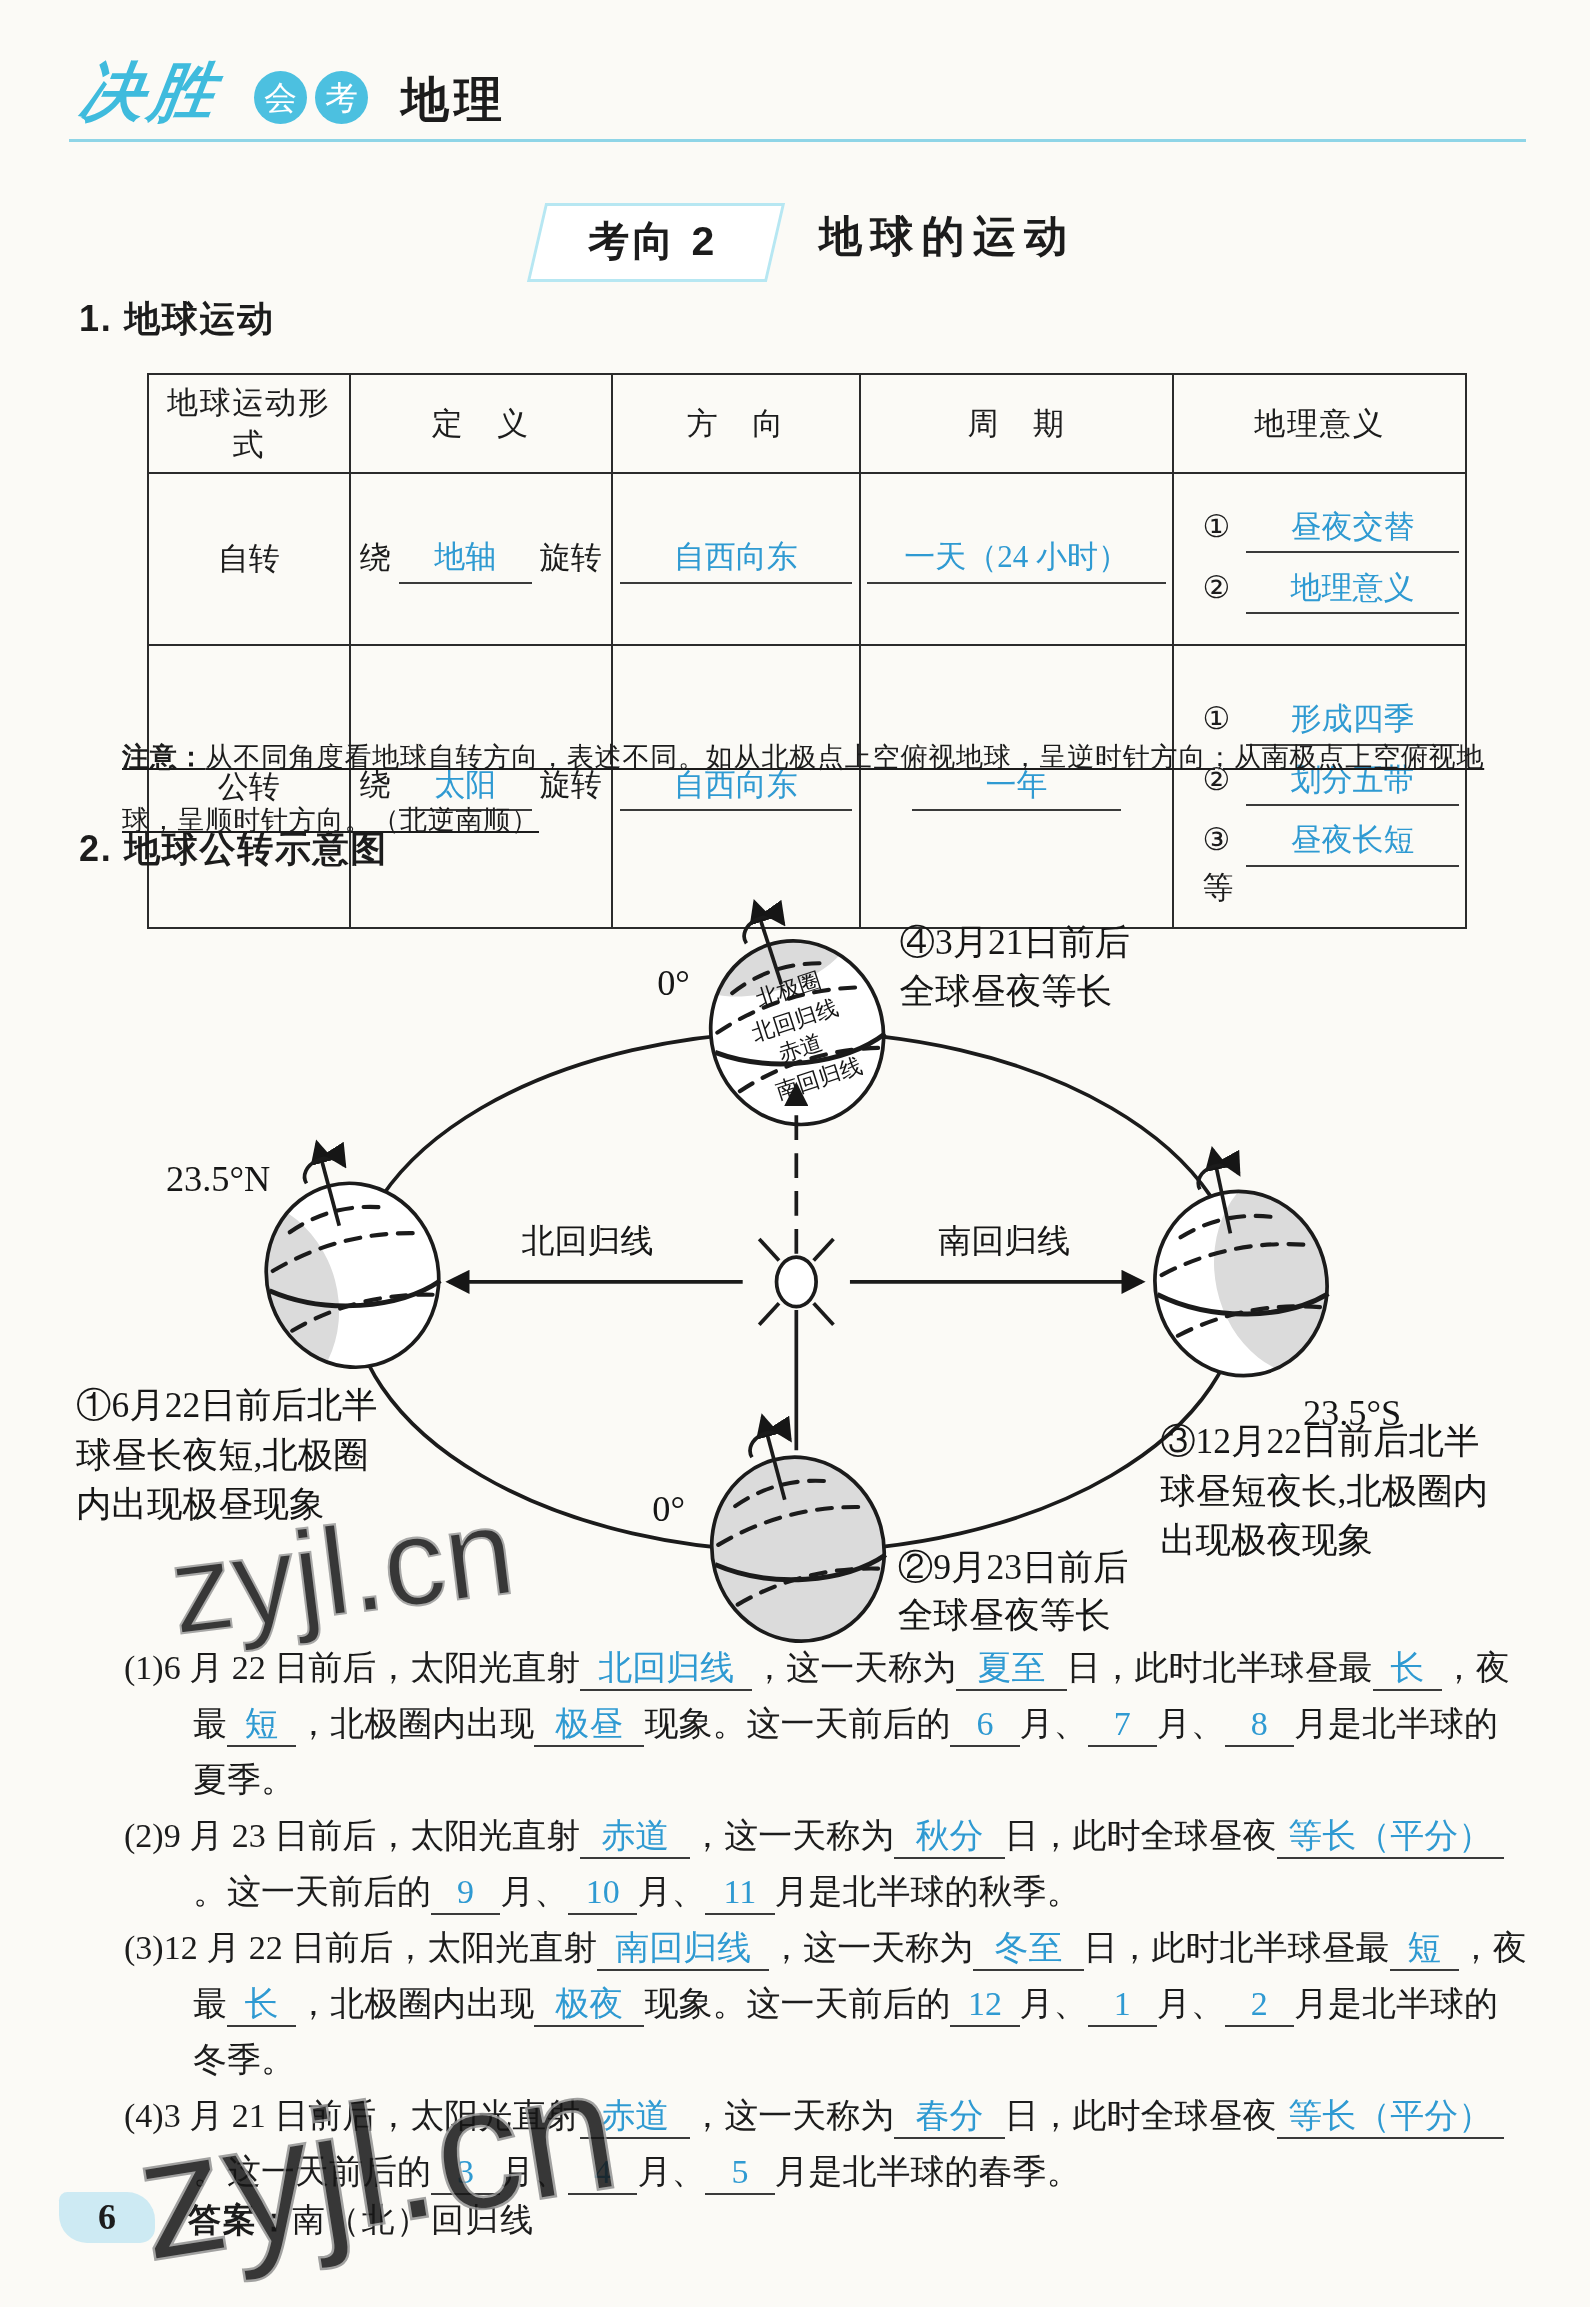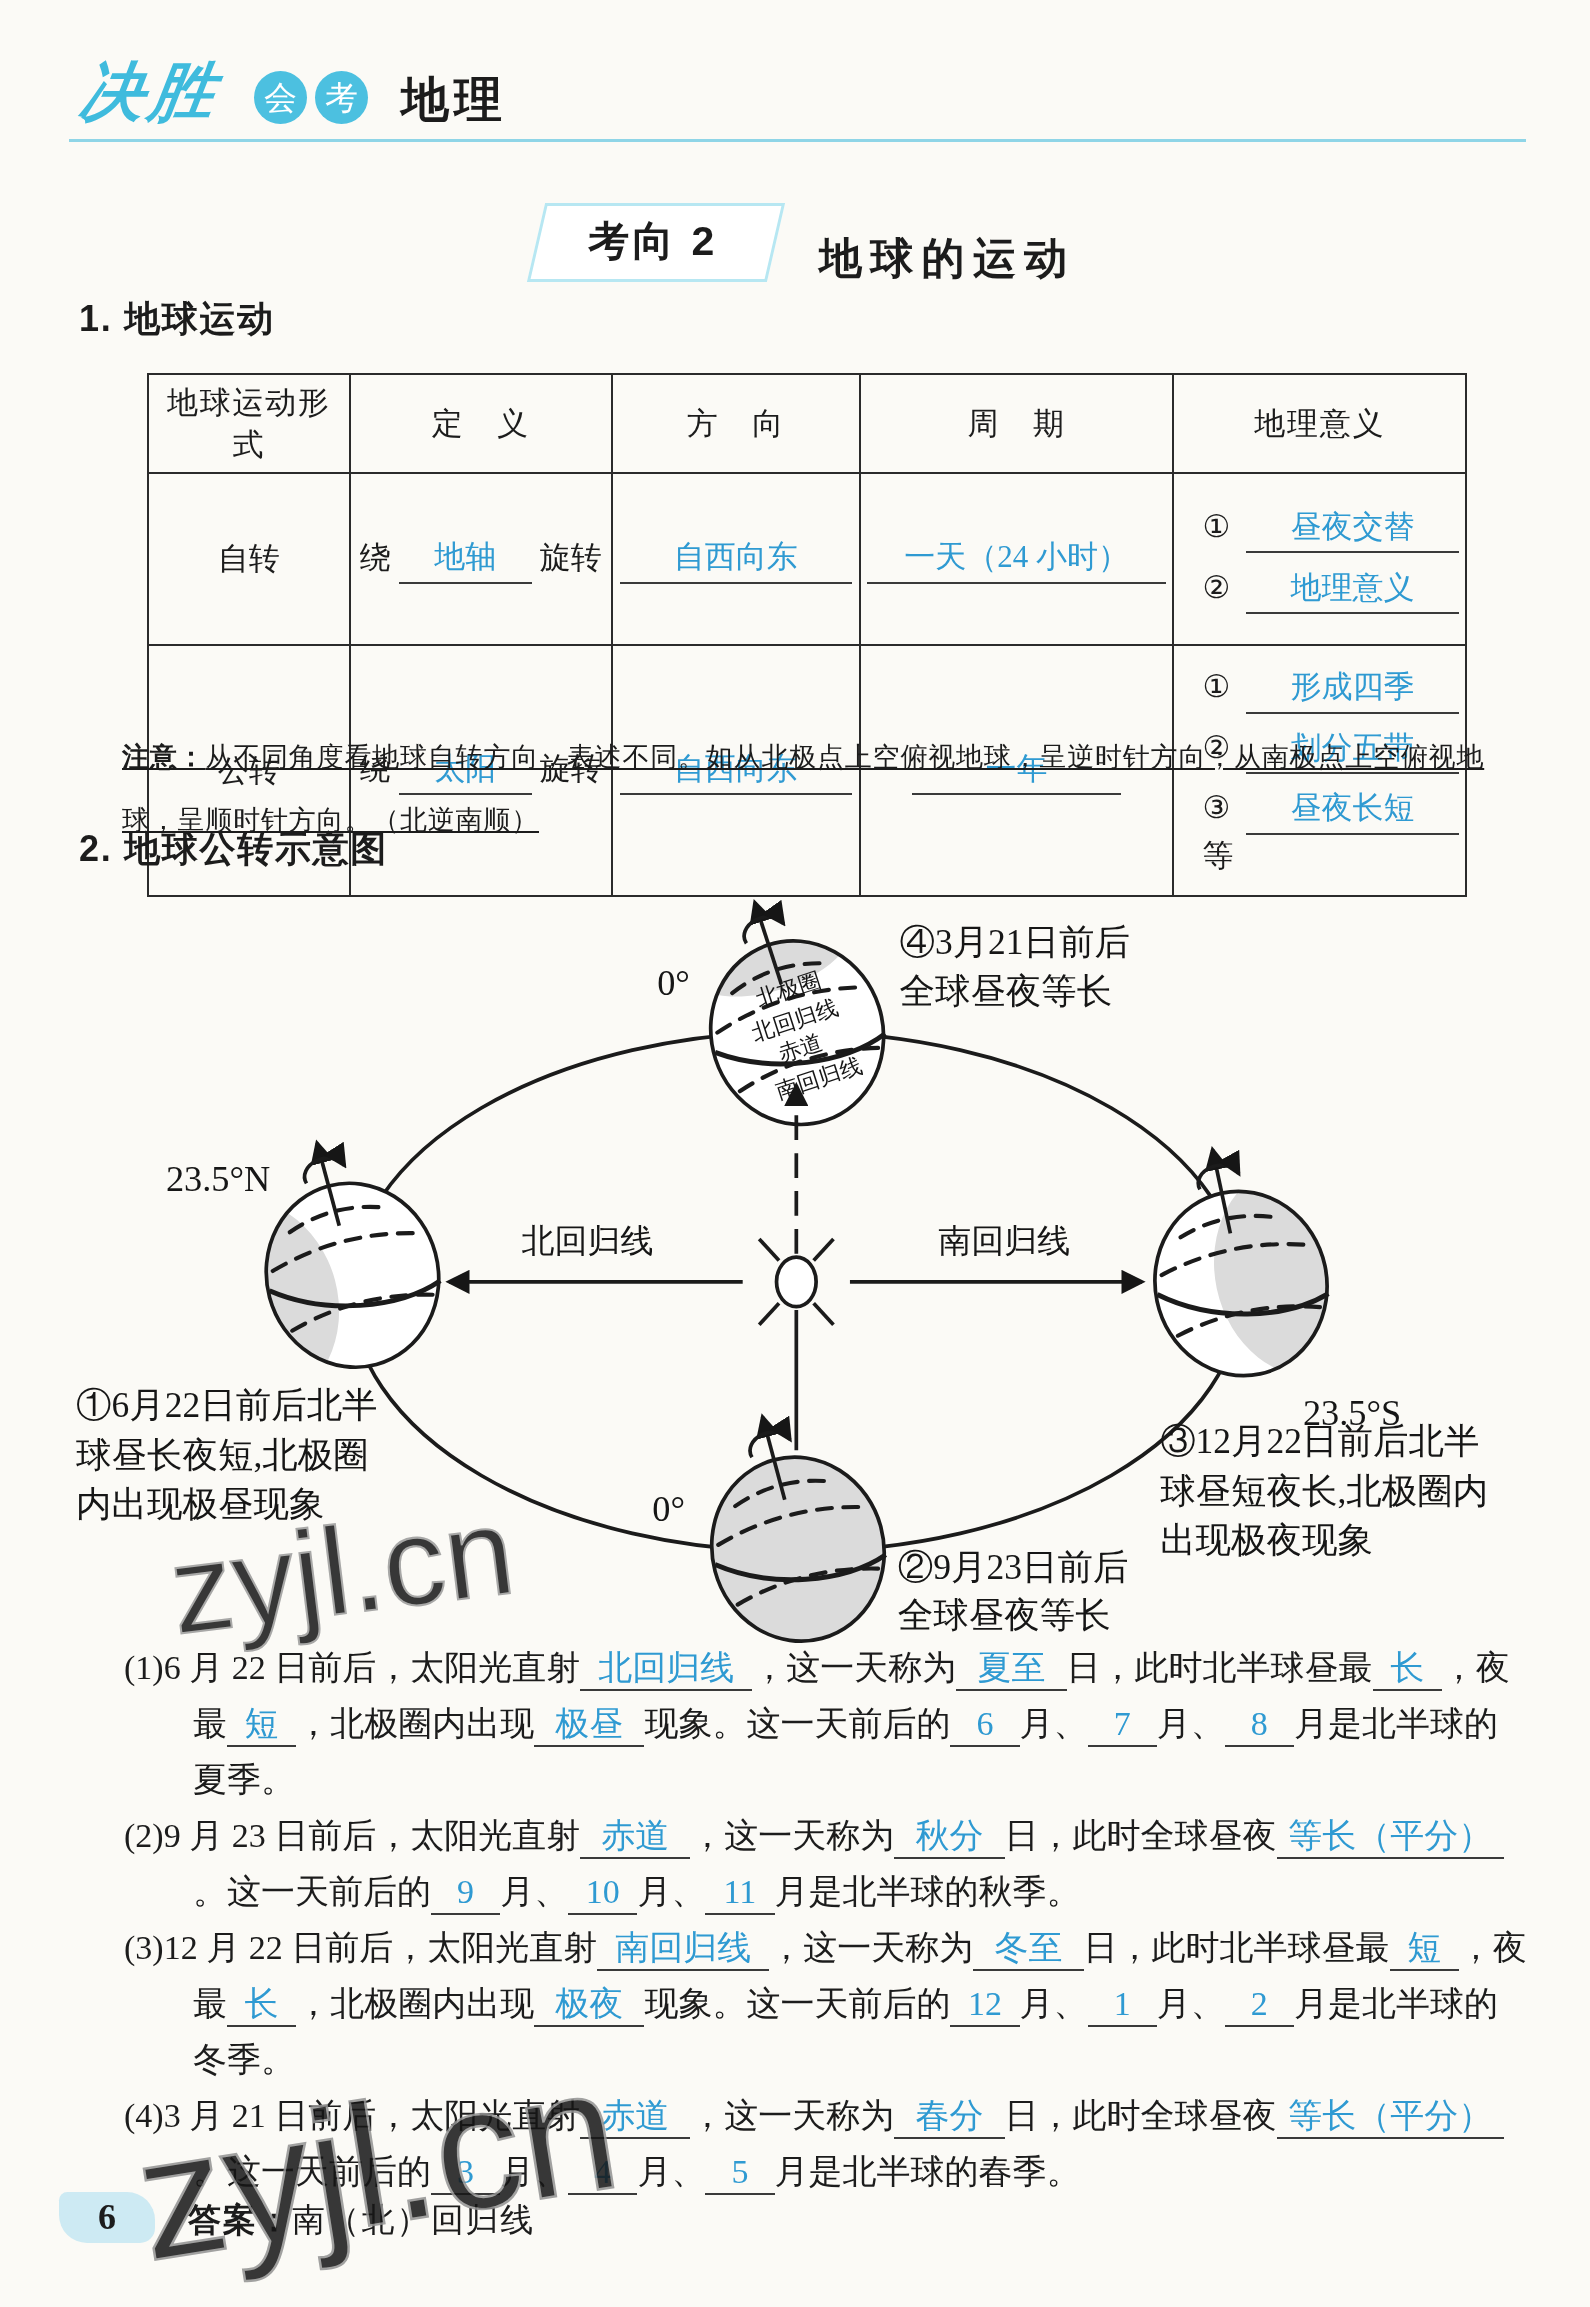--- a/index.html
+++ b/index.html
@@ -19,21 +19,21 @@
   .subject{left:401px;top:68px;font-size:48px;font-weight:bold;letter-spacing:5px;
     font-family:"Liberation Sans","DejaVu Sans",sans-serif;}
   .header-rule{left:69px;top:139px;width:1457px;height:2.5px;background:#8fd5e7;}
   
   .kv-border{left:536px;top:203px;width:234px;height:73px;border:3.3px solid #b7e7f2;
     transform:skewX(-13deg);background:#ffffff;}
   .kv-text{left:536px;top:203px;width:234px;height:73px;text-align:center;line-height:76px;
     font-size:41px;font-weight:bold;letter-spacing:3.3px;
     font-family:"Liberation Sans","DejaVu Sans",sans-serif;}
   .main-title{left:819px;top:208px;font-size:43px;font-weight:bold;letter-spacing:8.3px;
-    font-family:Liberation Serif, serif;margin-top:22px;}
+    font-family:Liberation Serif, serif;}
   
   .sec-head{font-size:36px;font-weight:bold;letter-spacing:1.7px;
     font-family:"Liberation Sans","DejaVu Sans",sans-serif;text-align:center;}
   
   table.motion{left:147px;top:373px;width:1320px;border-collapse:collapse;position:absolute;
     font-size:31px;}
   table.motion td,table.motion th{border:2.1px solid #2b2b2b;text-align:center;
     vertical-align:middle;padding:6.6px 5px;font-weight:normal;}
   table.motion{border:2.9px solid #222;padding-left:30px;}
   table.motion th{height:64px;font-family:"Liberation Sans","DejaVu Sans",sans-serif;
@@ -132,21 +132,21 @@
     </td>
     <td>
       <span class="tblank" style="min-width:206px;">自西向东</span>
     </td>
     <td>
       <span class="tblank" style="min-width:182px;">一年</span>
     </td>
     <td class="meanings">
       <div class="mline">
         <span class="mnum">①</span>
-        <span class="tblank" style="min-width:186px;">形成四季</span>
+        <span class="tblank" style="min-width:186px;margin-top:32px;">形成四季</span>
       </div>
       <div class="mline">
         <span class="mnum">②</span>
         <span class="tblank" style="min-width:186px;">划分五带</span>
       </div>
       <div class="mline">
         <span class="mnum">③</span>
         <span class="tblank" style="min-width:186px;">昼夜长短</span>
         <span>等</span>
       </div>

